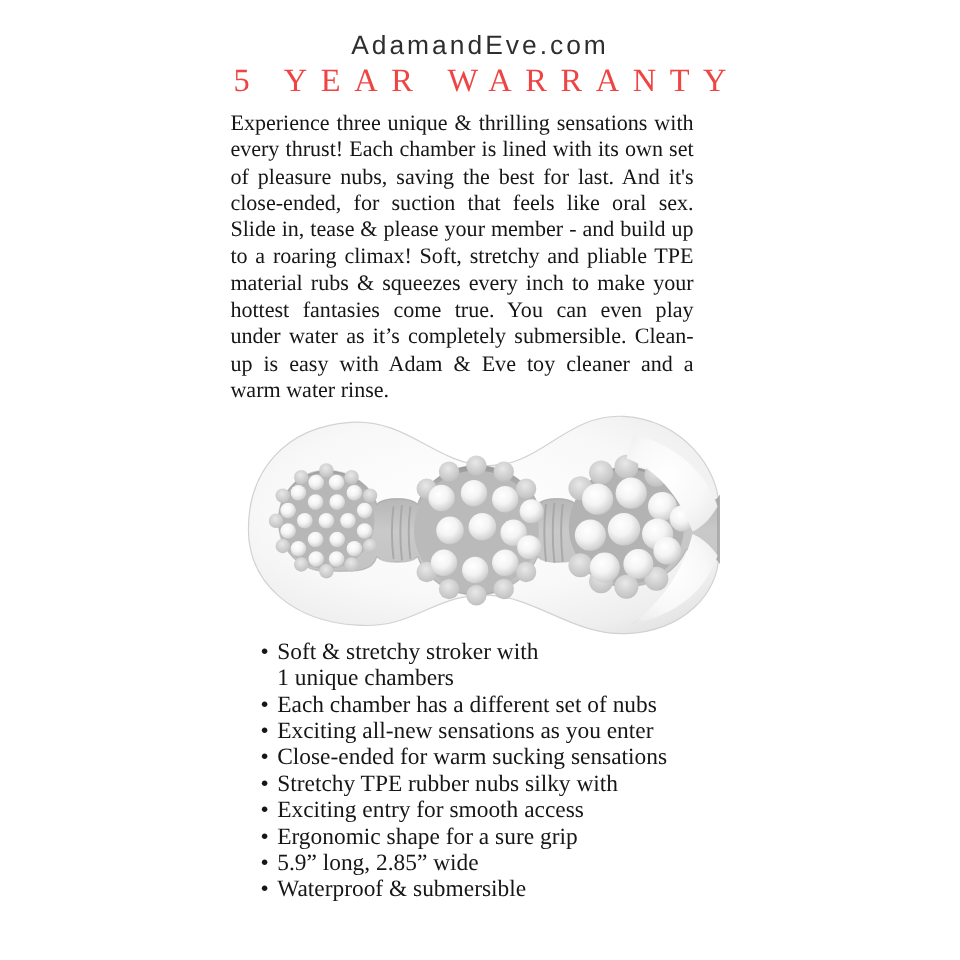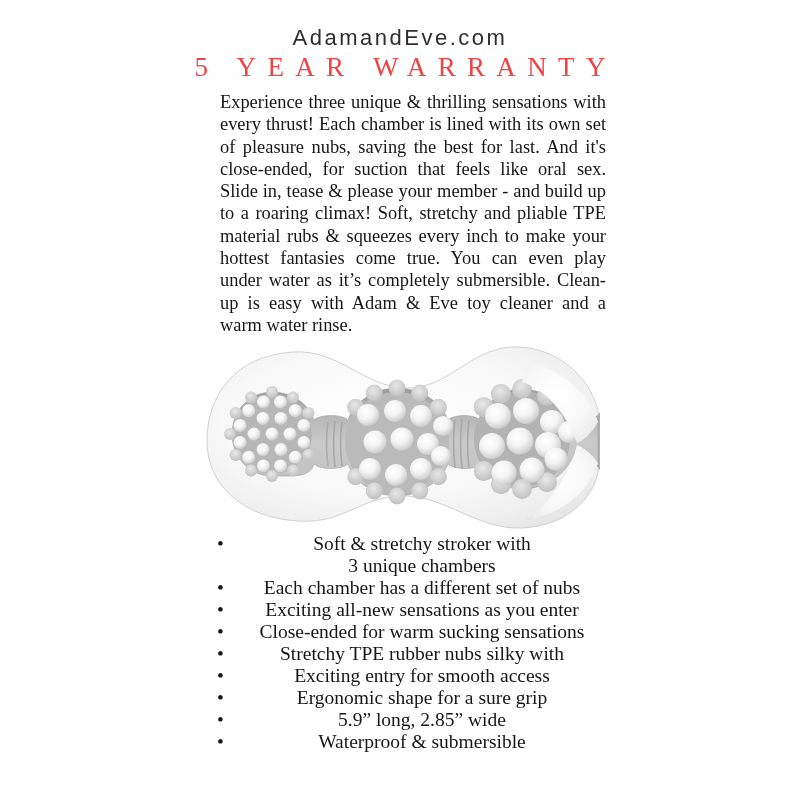--- a/index.html
+++ b/index.html
@@ -15,35 +15,35 @@
     font-size:22px; font-weight:400; letter-spacing:2.5px; color:#2e2e2e;
   }
   .warranty {
     position:absolute; top:36px; left:0; width:100%;
     text-align:center;
     font-family:"Liberation Serif", serif;
     font-size:27px; letter-spacing:0.42em; text-indent:0.42em;
     color:#ef4444;
   }
   .description {
-    position:absolute; top:75px; left:220px; width:386px;
+    position:absolute; top:75px; left:192px; width:386px;
     font-size:18.4px; line-height:22.3px;
     text-align:justify; color:#161616;
   }
   .figure {
     position:absolute; top:326px; left:192px; width:420px; height:195px;
   }
   .figure svg { display:block; width:420px; height:195px; }
   .features {
     position:absolute; top:517px; left:217px; width:396px;
     font-size:19.5px; line-height:22px; color:#161616;
   }
   .feat-line { display:flex; }
   .feat-marker { flex:0 0 14px; width:14px; }
-  .feat-text { flex:1 1 auto;text-align:center; }
+  .feat-text { flex:1 1 auto; }
 </style>
 </head>
 <body>
 
 <div class="page">
 
   <div class="site-title">AdamandEve.com</div>
   <div class="warranty">5 YEAR WARRANTY</div>
 
   <div class="description">Experience three unique &amp; thrilling sensations with every thrust! Each chamber is lined with its own set of pleasure nubs, saving the best for last. And it's close-ended, for suction that feels like oral sex. Slide in, tease &amp; please your member - and build up to a roaring climax! Soft, stretchy and pliable TPE material rubs &amp; squeezes every inch to make your hottest fantasies come true. You can even play under water as it’s completely submersible. Clean-up is easy with Adam &amp; Eve toy cleaner and a warm water rinse.</div>
@@ -217,21 +217,21 @@
     </svg>
   </div>
 
   <div class="features">
     <div class="feat-line">
         <span class="feat-marker">•</span>
         <span class="feat-text">Soft &amp; stretchy stroker with</span>
       </div>
     <div class="feat-line">
         <span class="feat-marker"></span>
-        <span class="feat-text">3 unique chambers</span>
+        <span class="feat-text">1 unique chambers</span>
       </div>
     <div class="feat-line">
         <span class="feat-marker">•</span>
         <span class="feat-text">Each chamber has a different set of nubs</span>
       </div>
     <div class="feat-line">
         <span class="feat-marker">•</span>
         <span class="feat-text">Exciting all-new sensations as you enter</span>
       </div>
     <div class="feat-line">

